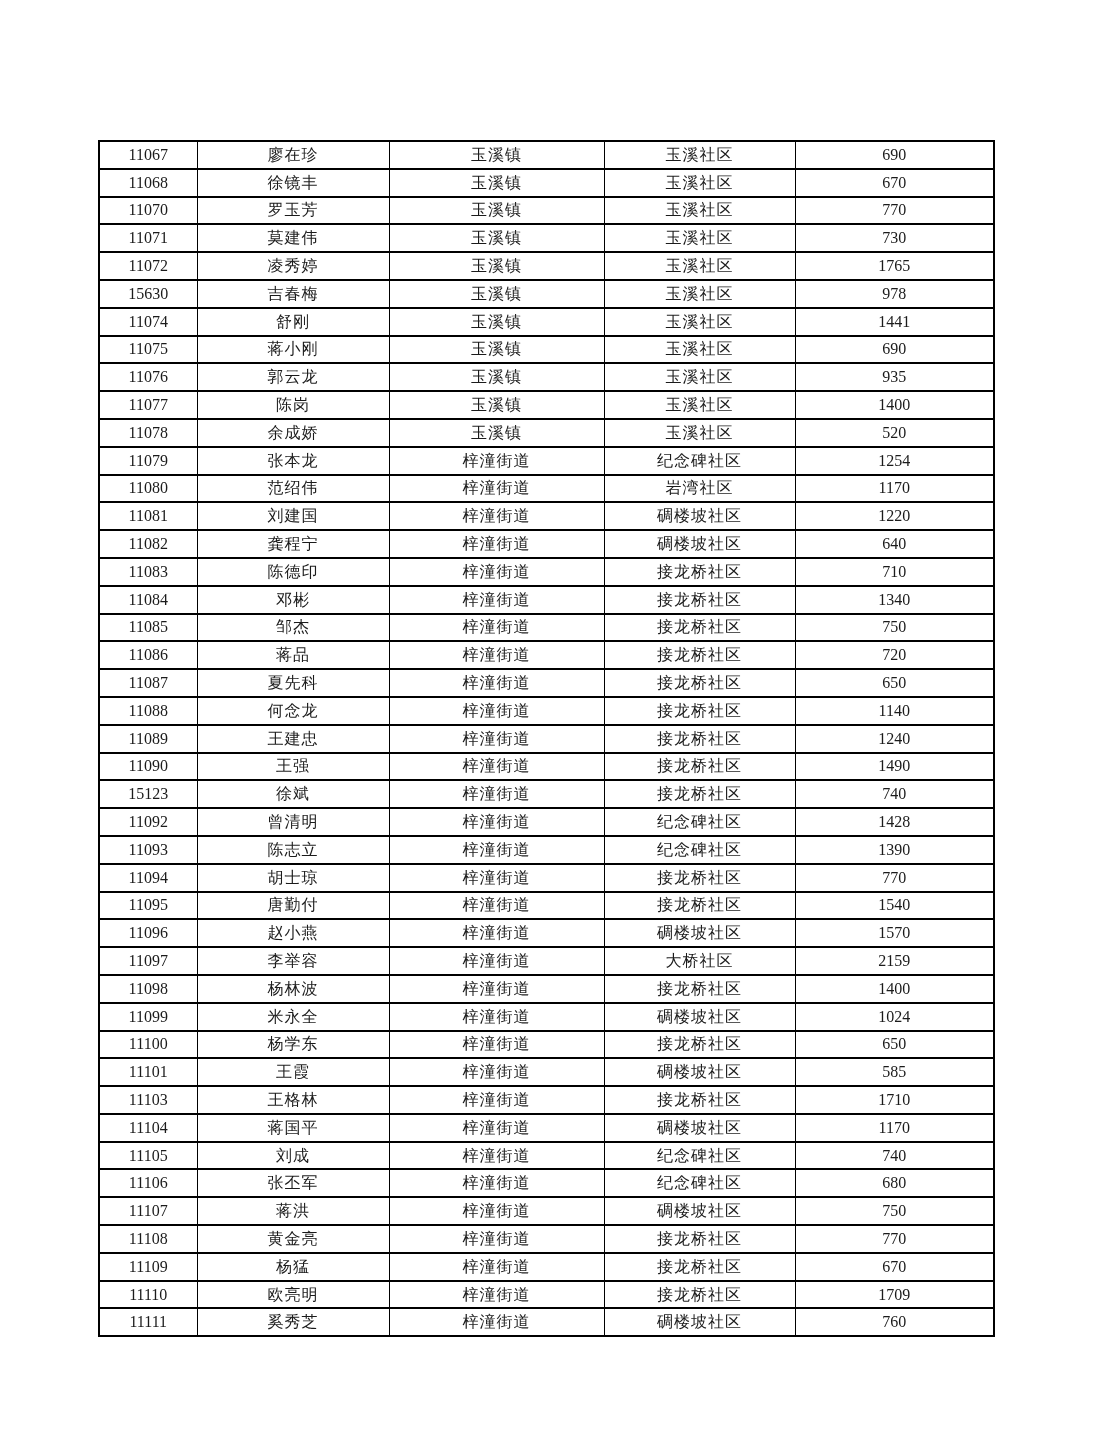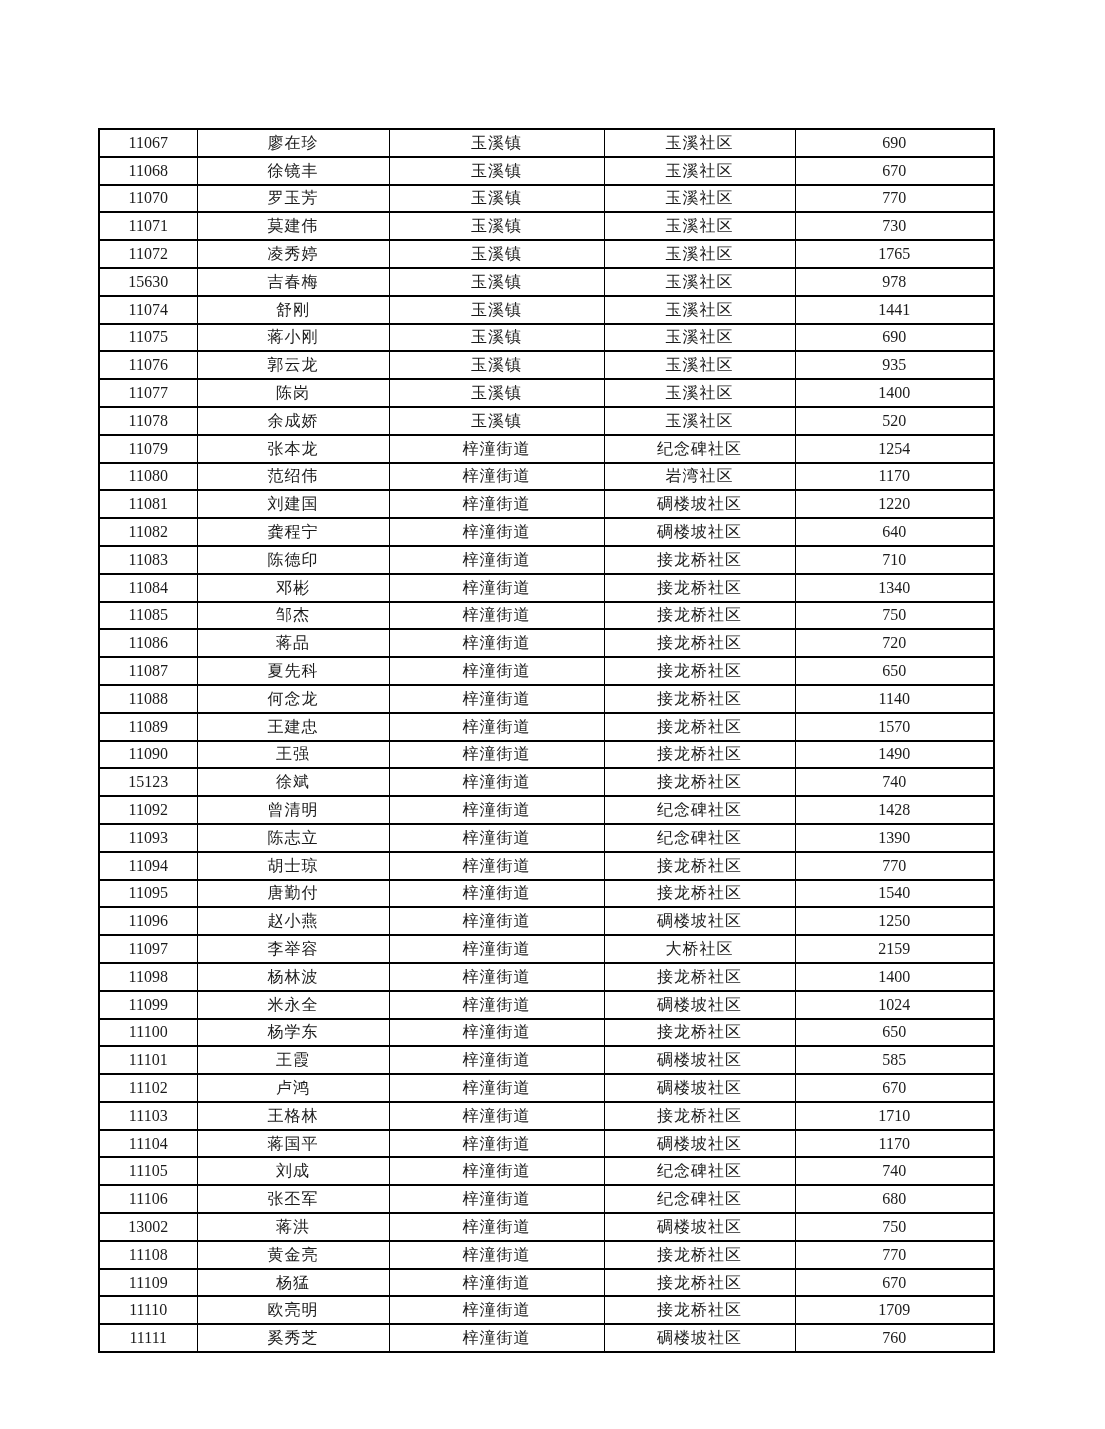--- a/index.html
+++ b/index.html
@@ -13,21 +13,21 @@
     height: 1429px;
     background: #ffffff;
     margin: 0 auto;
     overflow: hidden;
     font-family: "Liberation Serif", "DejaVu Serif", serif;
     color: #1b1b1b;
   }
   table.records {
     position: absolute;
     left: 98px;
-    top: 128px;
+    top: 140px;
     width: 895px;
     height: 1164px;
     border-collapse: collapse;
     table-layout: fixed;
     border: 2px solid #000;
   }
   table.records td {
     border-left: 1px solid #000;
     border-right: 1px solid #000;
     border-top: 2px solid #000;
@@ -210,21 +210,21 @@
           <td class="cell-name">何念龙</td>
           <td class="cell-town">梓潼街道</td>
           <td class="cell-community">接龙桥社区</td>
           <td class="cell-amount">1140</td>
         </tr>
         <tr>
           <td class="cell-id">11089</td>
           <td class="cell-name">王建忠</td>
           <td class="cell-town">梓潼街道</td>
           <td class="cell-community">接龙桥社区</td>
-          <td class="cell-amount">1570</td>
+          <td class="cell-amount">1240</td>
         </tr>
         <tr>
           <td class="cell-id">11090</td>
           <td class="cell-name">王强</td>
           <td class="cell-town">梓潼街道</td>
           <td class="cell-community">接龙桥社区</td>
           <td class="cell-amount">1490</td>
         </tr>
         <tr>
           <td class="cell-id">15123</td>
@@ -259,21 +259,21 @@
           <td class="cell-name">唐勤付</td>
           <td class="cell-town">梓潼街道</td>
           <td class="cell-community">接龙桥社区</td>
           <td class="cell-amount">1540</td>
         </tr>
         <tr>
           <td class="cell-id">11096</td>
           <td class="cell-name">赵小燕</td>
           <td class="cell-town">梓潼街道</td>
           <td class="cell-community">碉楼坡社区</td>
-          <td class="cell-amount">1250</td>
+          <td class="cell-amount">1570</td>
         </tr>
         <tr>
           <td class="cell-id">11097</td>
           <td class="cell-name">李举容</td>
           <td class="cell-town">梓潼街道</td>
           <td class="cell-community">大桥社区</td>
           <td class="cell-amount">2159</td>
         </tr>
         <tr>
           <td class="cell-id">11098</td>
@@ -297,27 +297,20 @@
           <td class="cell-amount">650</td>
         </tr>
         <tr>
           <td class="cell-id">11101</td>
           <td class="cell-name">王霞</td>
           <td class="cell-town">梓潼街道</td>
           <td class="cell-community">碉楼坡社区</td>
           <td class="cell-amount">585</td>
         </tr>
         <tr>
-          <td class="cell-id">11102</td>
-          <td class="cell-name">卢鸿</td>
-          <td class="cell-town">梓潼街道</td>
-          <td class="cell-community">碉楼坡社区</td>
-          <td class="cell-amount">670</td>
-        </tr>
-        <tr>
           <td class="cell-id">11103</td>
           <td class="cell-name">王格林</td>
           <td class="cell-town">梓潼街道</td>
           <td class="cell-community">接龙桥社区</td>
           <td class="cell-amount">1710</td>
         </tr>
         <tr>
           <td class="cell-id">11104</td>
           <td class="cell-name">蒋国平</td>
           <td class="cell-town">梓潼街道</td>
@@ -332,21 +325,21 @@
           <td class="cell-amount">740</td>
         </tr>
         <tr>
           <td class="cell-id">11106</td>
           <td class="cell-name">张丕军</td>
           <td class="cell-town">梓潼街道</td>
           <td class="cell-community">纪念碑社区</td>
           <td class="cell-amount">680</td>
         </tr>
         <tr>
-          <td class="cell-id">13002</td>
+          <td class="cell-id">11107</td>
           <td class="cell-name">蒋洪</td>
           <td class="cell-town">梓潼街道</td>
           <td class="cell-community">碉楼坡社区</td>
           <td class="cell-amount">750</td>
         </tr>
         <tr>
           <td class="cell-id">11108</td>
           <td class="cell-name">黄金亮</td>
           <td class="cell-town">梓潼街道</td>
           <td class="cell-community">接龙桥社区</td>

